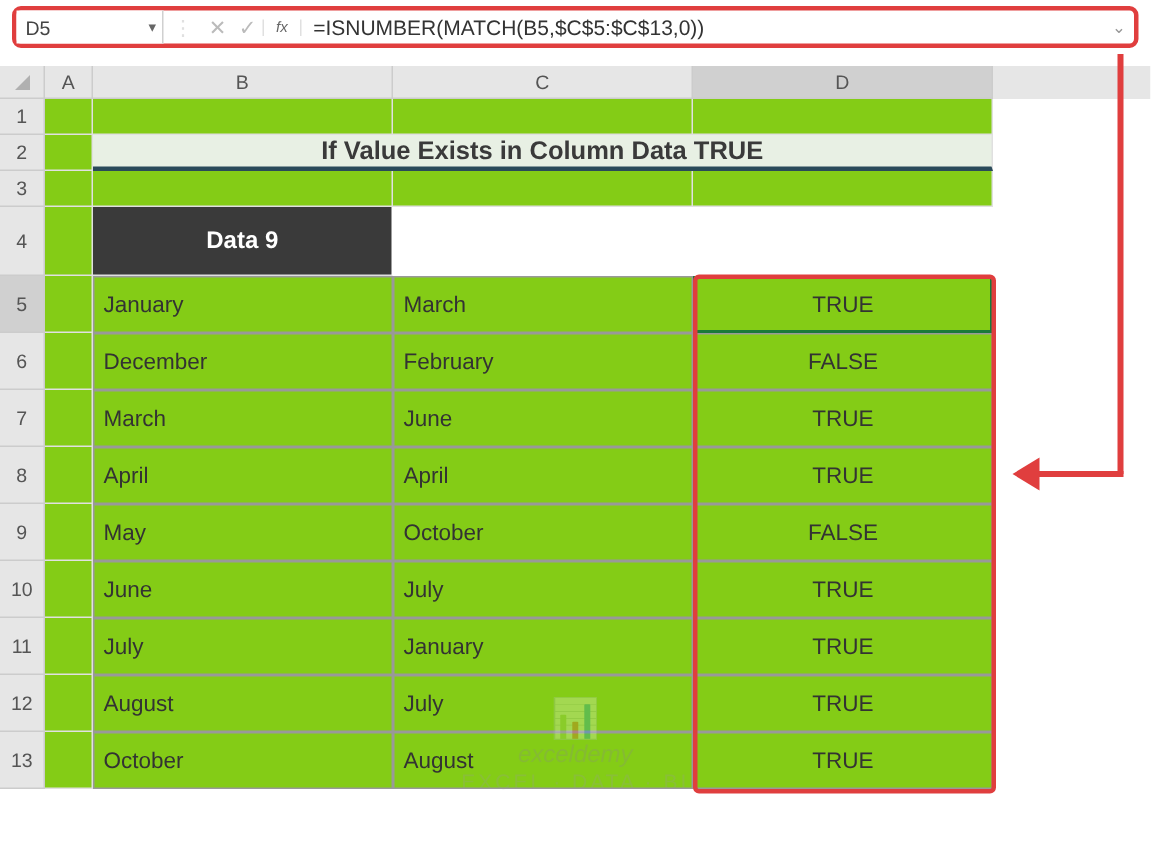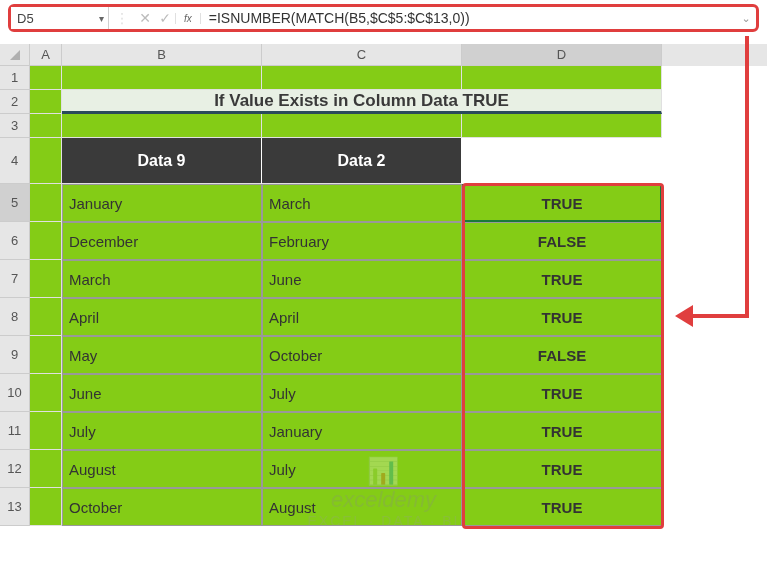--- a/index.html
+++ b/index.html
@@ -154,21 +154,21 @@
       font-weight: bold;
       font-size: 16px;
       justify-content: center;
       border-right: 1px solid #fff !important;
     }
     
     .data-cell {
       border: 1px solid #999 !important;
       font-size: 15px;
     }
-    .result-cell { justify-content: center; font-weight: bold; }
+    .result-cell { justify-content: center; }
     
     .selected-cell {
       border: 2px solid #1a7a3a !important;
       position: relative;
     }
     
     .result-highlight {
       position: absolute;
       border: 3px solid #e03e3e;
       border-radius: 4px;
@@ -207,21 +207,21 @@
     .watermark {
       position: absolute;
       bottom: 38px;
       left: 50%;
       transform: translateX(-50%);
       opacity: 0.25;
       text-align: center;
       pointer-events: none;
     }
     .watermark .wm-icon { font-size: 26px; color: #888; }
-    .watermark .wm-text { font-size: 22px; color: #888; font-style: italic; }
+    .watermark .wm-text { font-size: 16px; color: #888; font-style: italic; }
     .watermark .wm-sub { font-size: 14px; color: #999; letter-spacing: 2px; }
   </style>
 </head>
 <body>
 
 <div class="formula-bar-section">
   <div class="name-box">
     <span>D5</span>
     <span class="name-box-dropdown">▾</span>
   </div>
@@ -276,21 +276,20 @@
       </div>
       <div class="row r3">
         <div class="cell col-A"></div>
         <div class="cell col-B"></div>
         <div class="cell col-C"></div>
         <div class="cell col-D"></div>
       </div>
       <div class="row r4">
         <div class="cell col-A"></div>
         <div class="cell col-B header-cell">Data 9</div>
-        <div class="cell col-C header-cell">Data 2</div>
       </div>
       <div class="row r5">
         <div class="cell col-A"></div>
         <div class="cell col-B data-cell">January</div>
         <div class="cell col-C data-cell">March</div>
         <div class="cell col-D data-cell result-cell selected-cell">TRUE</div>
       </div>
       <div class="row r6">
         <div class="cell col-A"></div>
         <div class="cell col-C data-cell">December</div>

